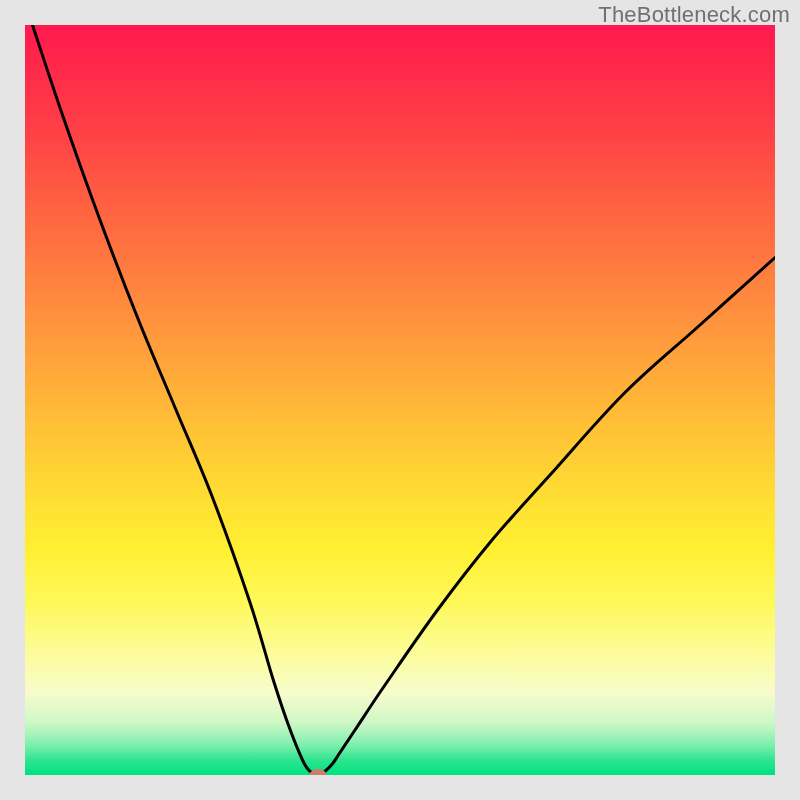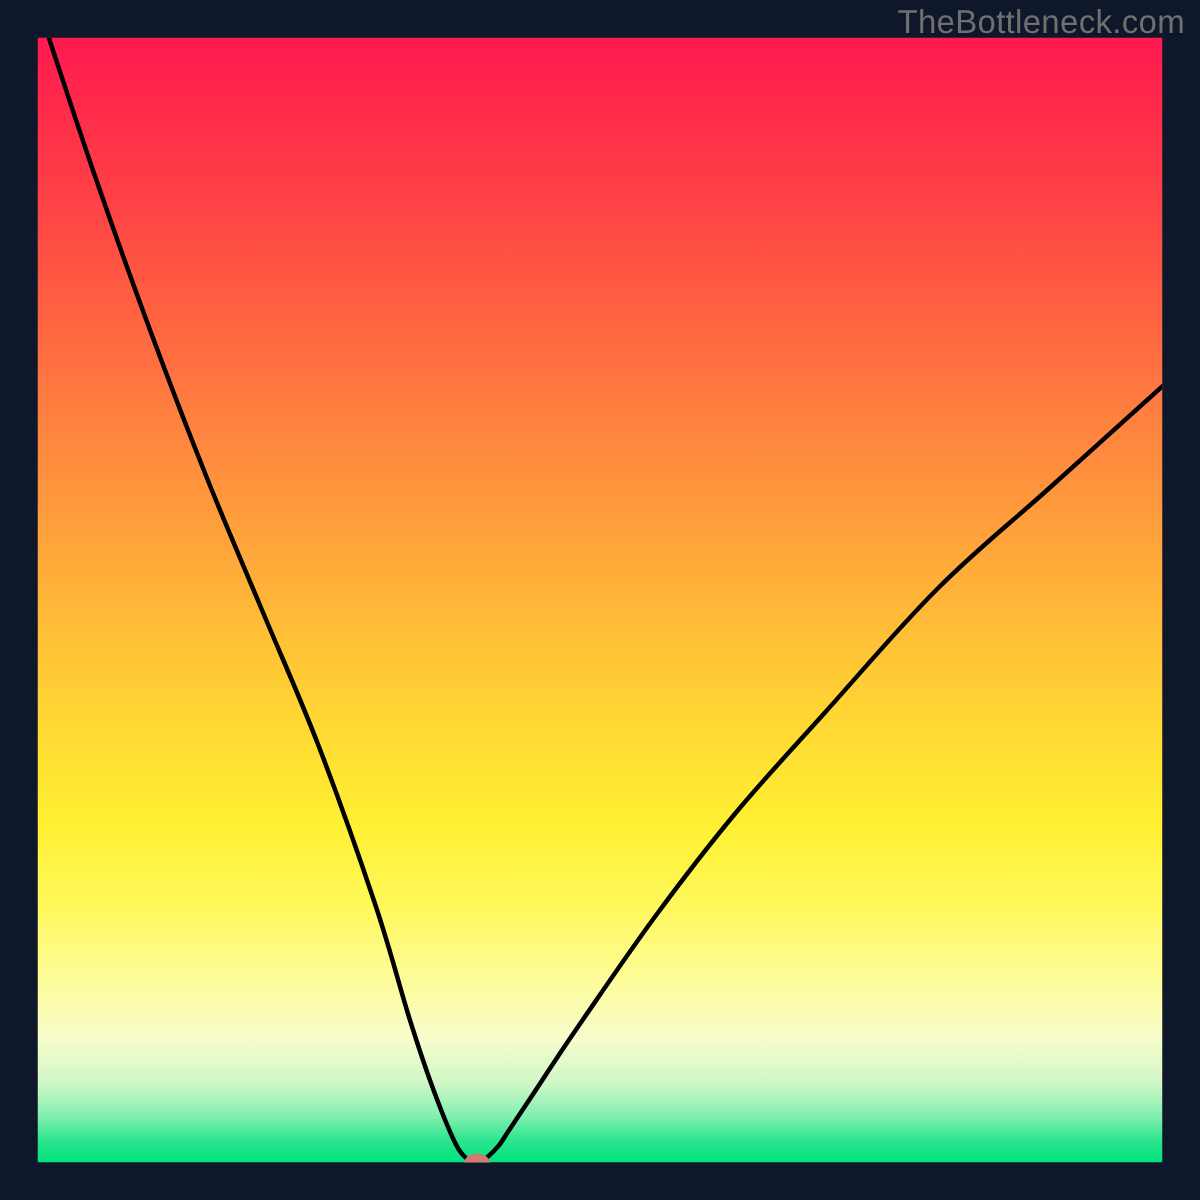--- a/index.html
+++ b/index.html
@@ -8,21 +8,21 @@
     width: 800px;
     height: 800px;
     background: #000;
     overflow: hidden;
     font-family: Arial, Helvetica, sans-serif;
   }
   .frame {
     position: relative;
     width: 800px;
     height: 800px;
-    background: #0f172a;
+    background: #e5e5e5;
   }
   .watermark {
     position: absolute;
     top: 2px;
     right: 10px;
     color: #707070;
     font-size: 22px;
     font-weight: 500;
     letter-spacing: 0.2px;
     z-index: 10;

